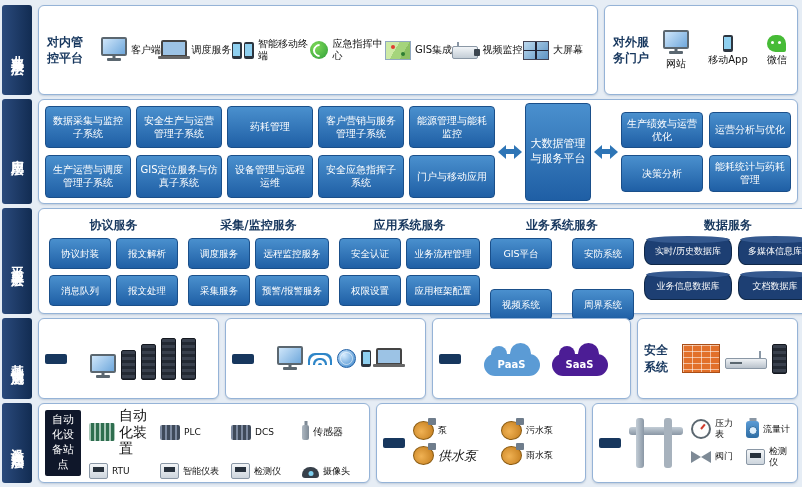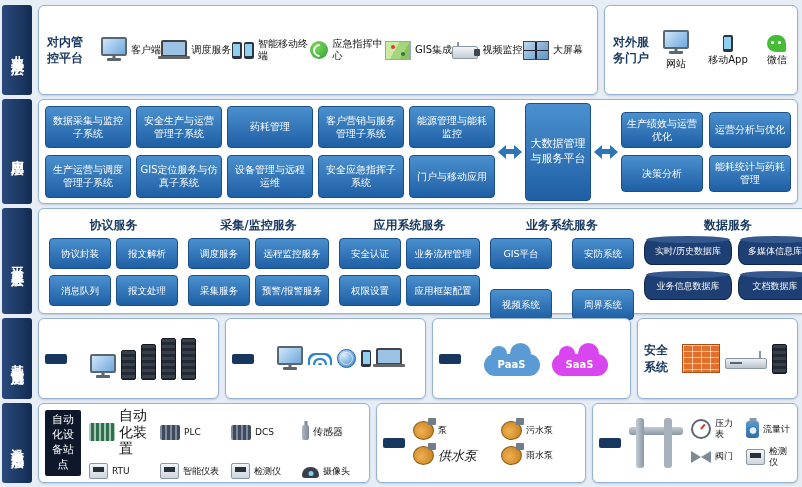--- a/index.html
+++ b/index.html
@@ -63,21 +63,21 @@
   .globe::before{content:"";position:absolute;inset:2px;border-radius:50%;border:1px solid rgba(255,255,255,.55);}
   .wifi{width:24px;height:13px;overflow:hidden;}
   .wifi::before{content:"";position:absolute;left:50%;bottom:-2px;transform:translateX(-50%);width:4px;height:4px;background:#2e86c8;border-radius:50%;
     box-shadow:0 0 0 3px #fff,0 0 0 5px #2e86c8,0 0 0 8px #fff,0 0 0 10px #2e86c8;}
   .tower{width:13px;background:repeating-linear-gradient(#39404d 0 3px,#232933 3px 6px);border:1px solid #141820;border-radius:2px;}
   .t1{height:34px;} .t2{height:40px;} .t3{height:28px;}
   .cloudshape{height:22px;min-width:56px;border-radius:12px;position:relative;display:flex;align-items:center;justify-content:center;margin-top:12px;}
   .cloudshape::before{content:"";position:absolute;left:7px;top:-8px;width:16px;height:16px;border-radius:50%;background:inherit;}
   .cloudshape::after{content:"";position:absolute;right:9px;top:-11px;width:21px;height:21px;border-radius:50%;background:inherit;}
   .cloudshape b{position:relative;z-index:1;color:#fff;font-size:10px;}
-  .paas{background:#5b9bd5;} .saas{background:#d946ef;}
+  .paas{background:#5b9bd5;} .saas{background:#4c1d95;}
   .firewall{width:36px;height:27px;background:#e2702a;border:1px solid #a94e17;
     background-image:linear-gradient(rgba(255,255,255,.55) 1px,transparent 1px),linear-gradient(90deg,rgba(255,255,255,.55) 1px,transparent 1px);
     background-size:100% 6px,9px 100%;}
   .router{width:40px;height:9px;background:linear-gradient(#eef1f4,#b9c2cc);border:1px solid #8a97a5;border-radius:2px;margin-top:9px;}
   .router::before{content:"";position:absolute;right:5px;top:-8px;width:2px;height:8px;background:#8a97a5;}
   .router::after{content:"";position:absolute;left:4px;top:3px;width:12px;height:2px;background:#5b6770;}
   .module{width:20px;height:15px;background:#3f4a5a;border-radius:2px;
     background-image:repeating-linear-gradient(90deg,#7d8aa0 0 2px,transparent 2px 5px);}
   .rackm{width:26px;height:18px;background:#2f6e4f;border-radius:2px;
     background-image:repeating-linear-gradient(90deg,#a8c8b8 0 2px,transparent 2px 5px);}

